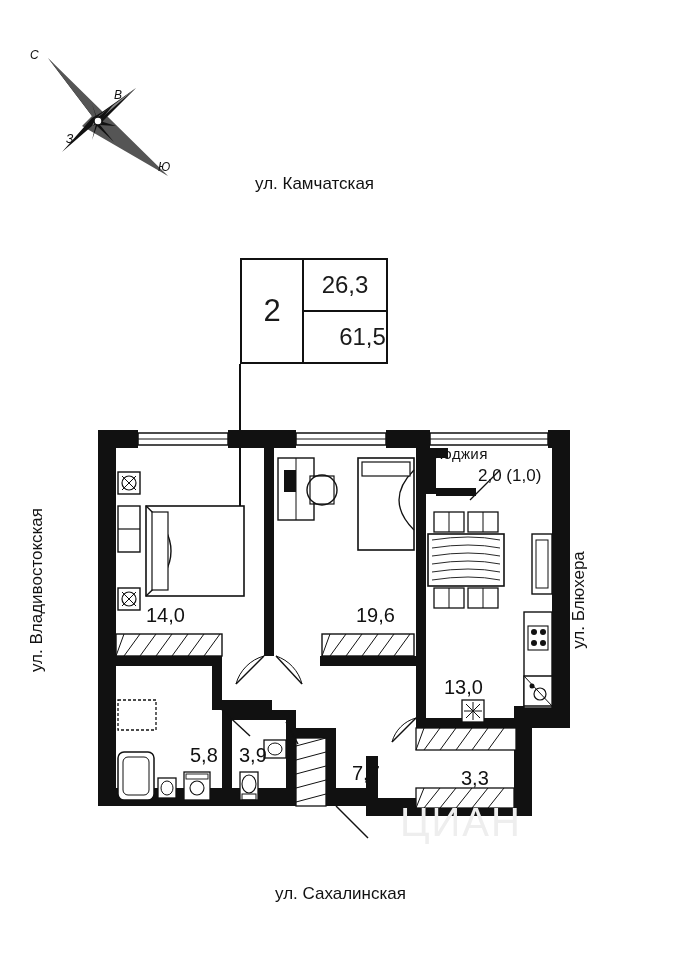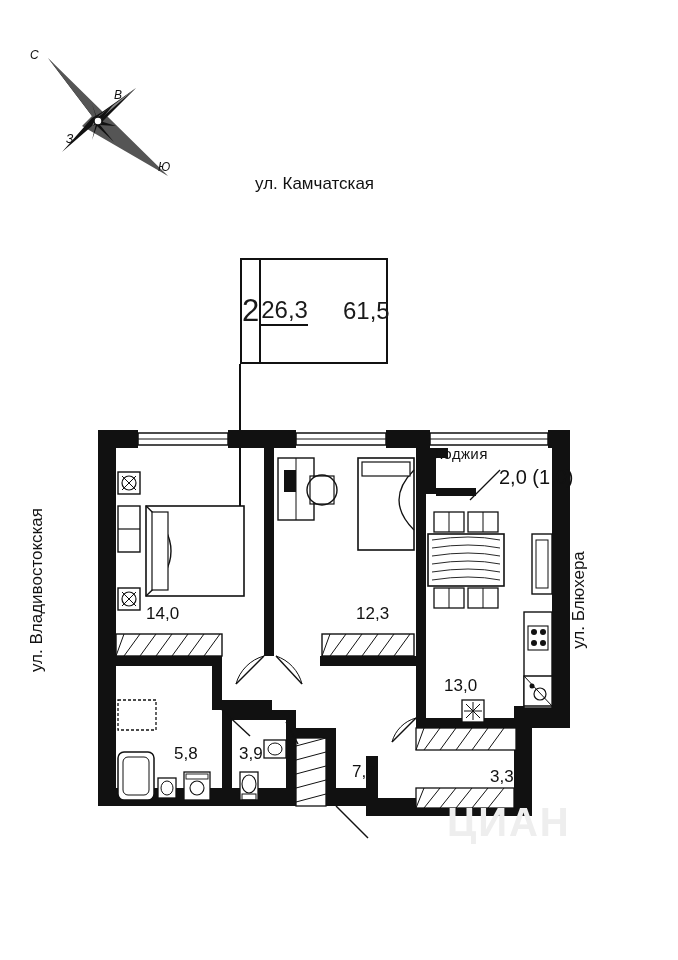--- a/index.html
+++ b/index.html
@@ -78,22 +78,21 @@
     display: flex;
     align-items: center;
     justify-content: center;
     font-size: 31px;
     border-right: 2px solid #111;
     box-sizing: border-box;
   }
   .info-areas {
     flex: 1;
     display: flex;
-    flex-direction: row;
-    align-items: center;
+    flex-direction: column;
   }
   .info-areas div {
     flex: 1;
     display: flex;
     align-items: center;
     justify-content: center;
     font-size: 24px;
     border-bottom: 2px solid #111;
     box-sizing: border-box;
   }
@@ -113,45 +112,44 @@
     top: 508px;
     width: 8px;
     height: 8px;
     border-radius: 50%;
     background: #111;
   }
 
   
   .area-label {
     position: absolute;
-    font-size: 17px;
+    font-size: 20px;
     color: #111;
     white-space: nowrap;
   }
   .loggia-label { left: 434px; top: 447px; font-size: 15px; font-family: Liberation Mono, monospace; }
-  .loggia-area  { left: 478px; top: 466px; font-size: 20px; margin-left: 21px; }
+  .loggia-area  { left: 478px; top: 466px; font-size: 17px; }
   .a-14-0 { left: 146px; top: 604px; }
   .a-12-3 { left: 356px; top: 604px; }
   .a-14-4 { left: 444px; top: 676px; }
-  .a-5-8  { left: 174px; top: 744px; }
+  .a-5-8  { left: 190px; top: 744px; }
   .a-2-1  { left: 239px; top: 744px; }
   .a-8-6  { left: 352px; top: 762px; }
-  .a-3-3  { left: 461px; top: 767px; margin-left: 29px; }
+  .a-3-3  { left: 461px; top: 767px; }
 
   
   .watermark {
     position: absolute;
     left: 400px;
     top: 800px;
     font-size: 40px;
-    font-weight: bold;
+    font-weight: normal;
     color: #eeeeee;
     letter-spacing: 2px;
     user-select: none;
-    margin-left: 47px;
   }
   svg { display: block; }
 </style>
 </head>
 <body>
 
 <div class="plan-root">
 
   <div class="compass">
     <svg width="170" height="140" viewBox="0 0 170 140">
@@ -165,20 +163,21 @@
       <polygon points="79,72 74,56 79,70 96,56 82,73 98,78 82,77 96,94 79,78 74,92" fill="#111"></polygon>
       <circle cx="80" cy="73" r="4" fill="#fff" stroke="#111" stroke-width="1.5"></circle>
     </svg>
     <span class="lbl lbl-n">С</span>
     <span class="lbl lbl-e">В</span>
     <span class="lbl lbl-w">З</span>
     <span class="lbl lbl-s">Ю</span>
   </div>
 
   <div class="street street-top">ул. Камчатская</div>
+  <div class="street street-bottom">ул. Сахалинская</div>
   <div class="street street-left">ул. Владивостокская</div>
   <div class="street street-right">ул. Блюхера</div>
 
   <div class="info-table">
     <div class="info-rooms">2</div>
     <div class="info-areas">
       <div>26,3</div>
       <div>61,5</div>
     </div>
   </div>
@@ -401,21 +400,21 @@
 
     <g>
       <path d="M500 470 L470 500" stroke="#111" stroke-width="1.2" fill="none"></path>
     </g>
   </svg>
 
   <div class="area-label loggia-label">Лоджия</div>
   <div class="area-label loggia-area">2,0 (1,0)</div>
 
   <div class="area-label a-14-0">14,0</div>
-  <div class="area-label a-12-3">12,3</div>
+  <div class="area-label a-12-3">19,6</div>
   <div class="area-label a-14-4">13,0</div>
   <div class="area-label a-5-8">5,8</div>
   <div class="area-label a-2-1">3,9</div>
   <div class="area-label a-8-6">7,7</div>
   <div class="area-label a-3-3">3,3</div>
 
   <div class="watermark">ЦИАН</div>
 </div>
 
 </body></html>

